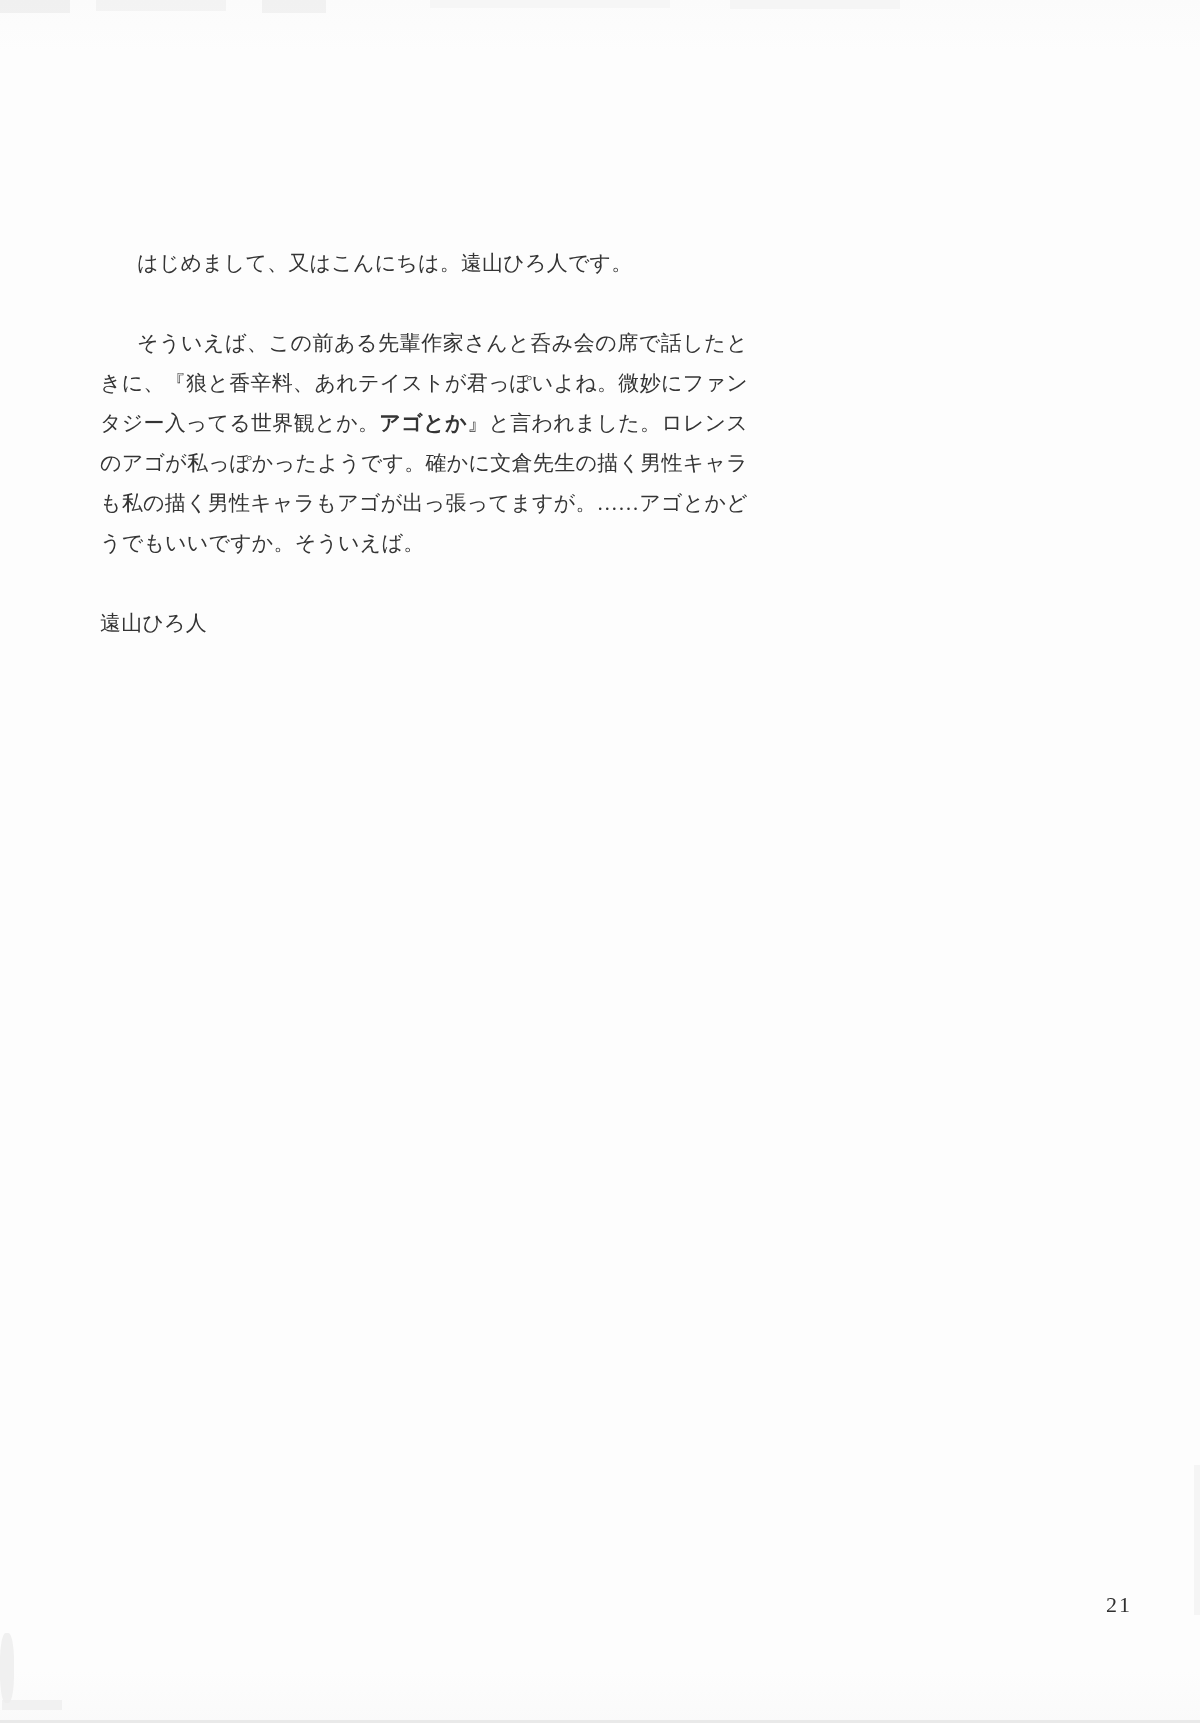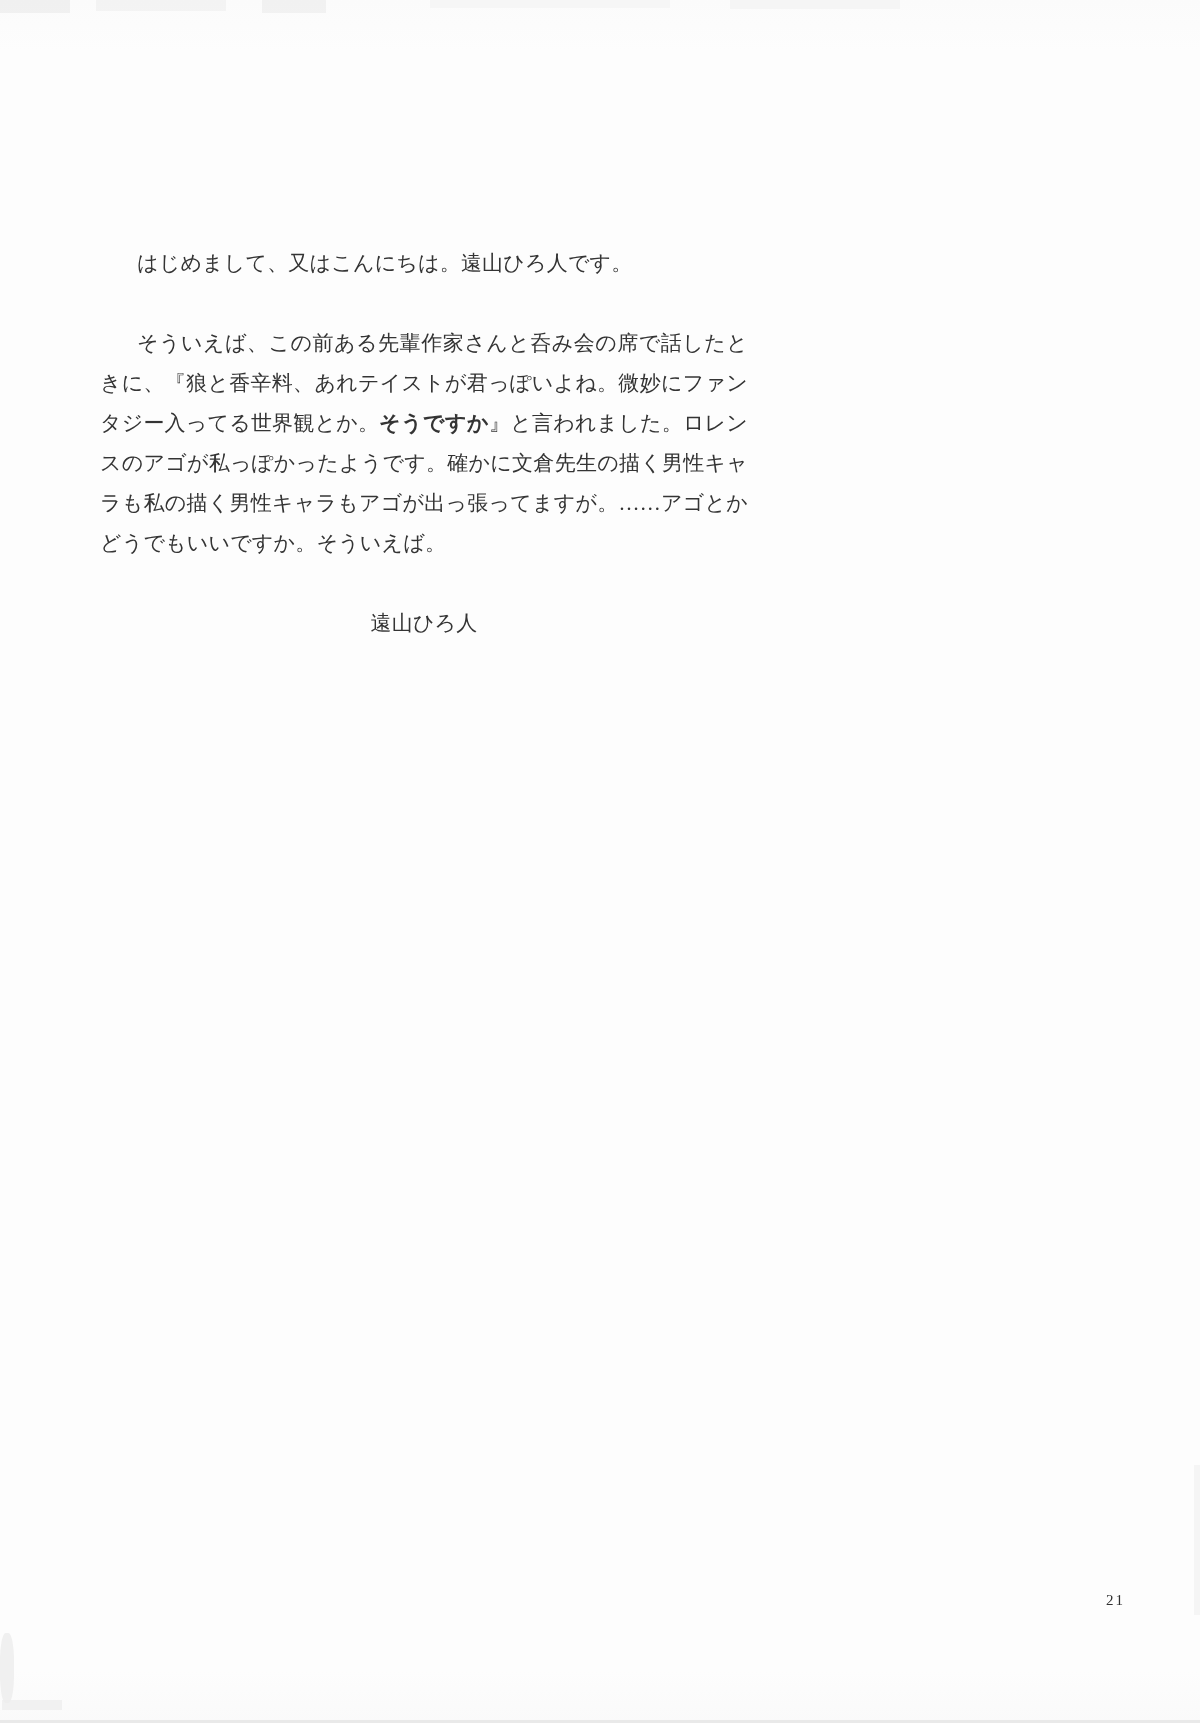--- a/index.html
+++ b/index.html
@@ -53,27 +53,27 @@
   }
   .afterword p:last-of-type { margin-bottom: 0; }
   .gothic-bold {
     font-weight: 700;
     font-family: "Liberation Sans", "DejaVu Sans", sans-serif;
     letter-spacing: 0.5px;
   }
   .signature {
     margin-top: 40px;
     text-indent: 0 !important;
-    text-align: center;
+    text-align: left;
   }
   .page-number {
     position: absolute;
     left: 1106px;
     top: 1592px;
-    font-size: 15px;
+    font-size: 22px;
     letter-spacing: 2px;
     color: #2f2f2f;
     font-variant-numeric: oldstyle-nums;
   }
 </style>
 </head>
 <body>
 
 <div class="scan-page">
 
@@ -86,21 +86,21 @@
   <div class="edge-artifact artifact-bottom-left"></div>
   <div class="edge-artifact artifact-left-smudge"></div>
   <div class="edge-artifact artifact-right-smudge"></div>
 
   <div class="afterword">
 
     <p><span>はじめまして、又はこんにちは。遠山ひろ人です。</span><span class="gothic-bold"></span><span></span></p>
 
 
 
-    <p><span>そういえば、この前ある先輩作家さんと呑み会の席で話したときに、『狼と香辛料、あれテイストが君っぽいよね。微妙にファンタジー入ってる世界観とか。</span><span class="gothic-bold">そうですか</span><span>』と言われました。ロレンスのアゴが私っぽかったようです。確かに文倉先生の描く男性キャラも私の描く男性キャラもアゴが出っ張ってますが。……アゴとかどうでもいいですか。そういえば。</span></p>
+    <p><span>そういえば、この前ある先輩作家さんと呑み会の席で話したときに、『狼と香辛料、あれテイストが君っぽいよね。微妙にファンタジー入ってる世界観とか。</span><span class="gothic-bold">アゴとか</span><span>』と言われました。ロレンスのアゴが私っぽかったようです。確かに文倉先生の描く男性キャラも私の描く男性キャラもアゴが出っ張ってますが。……アゴとかどうでもいいですか。そういえば。</span></p>
 
 
     <p class="signature">遠山ひろ人</p>
   </div>
 
   <div class="page-number">21</div>
 
 </div>
 
 </body></html>

